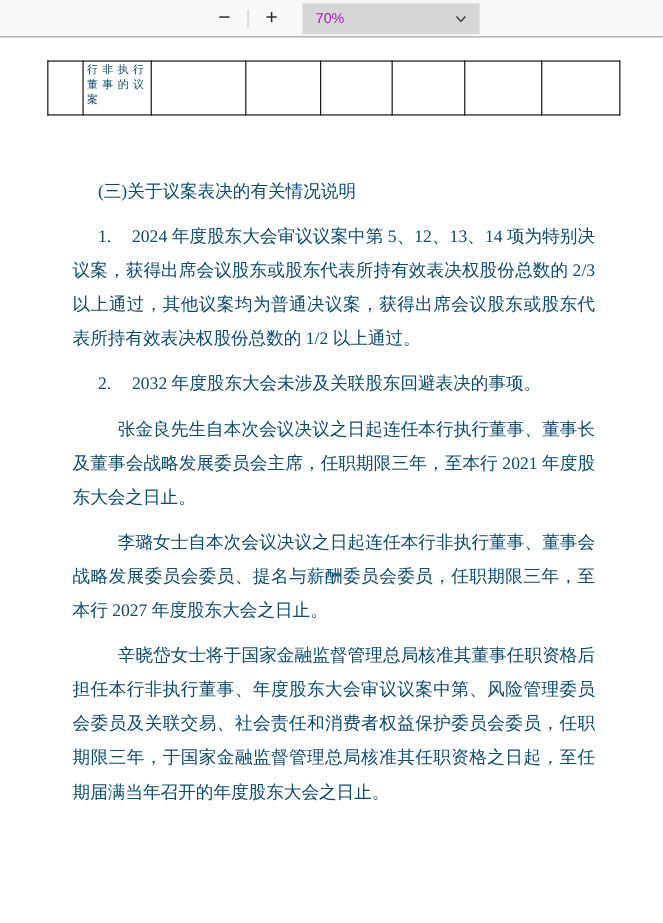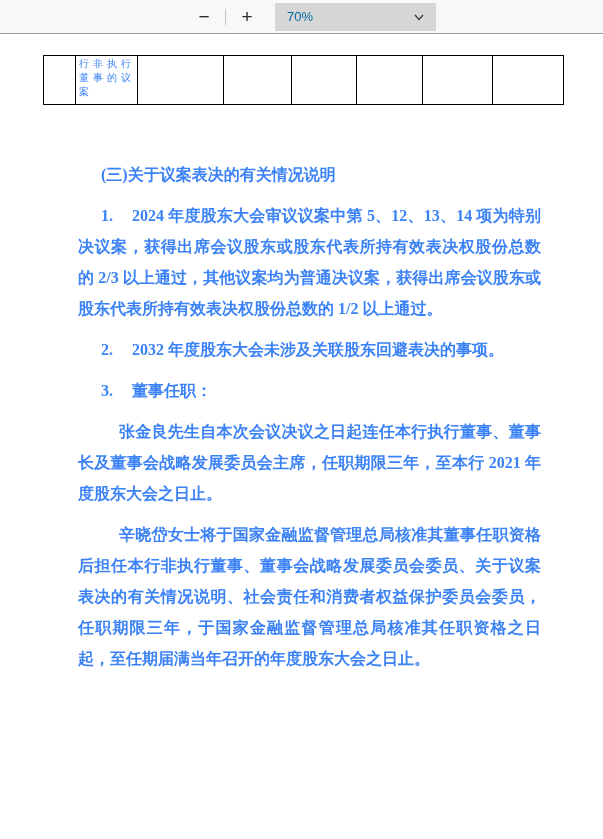--- a/index.html
+++ b/index.html
@@ -45,29 +45,29 @@
     box-sizing: border-box;
     margin-left: 13px;
     width: 161px;
     height: 28px;
     background: #d6d6d6;
     display: flex;
     align-items: center;
     justify-content: space-between;
     padding: 0 10px 0 12px;
     font-size: 13px;
-    color: #0369a1;
+    color: #a21caf;
     cursor: default;
   }
   .chevron { display: flex; align-items: center; }
 
   
   .page {
     font-family: "Liberation Serif", "DejaVu Serif", serif;
-    color: #3b82f6;
+    color: #0c4a6e;
   }
   table.cont-table {
     border-collapse: collapse;
     table-layout: fixed;
     margin: 21px 0 0 43px;
     width: 520px;
   }
   table.cont-table td {
     border: 1.5px solid #000;
     height: 46px;
@@ -80,21 +80,21 @@
     word-break: break-all;
     overflow: hidden;
   }
   .textblock {
     margin: 54px 0 0 62px;
     width: 479px;
     font-size: 16px;
     line-height: 31px;
     text-align: justify;
   }
-  .textblock p { margin: 0 0 10px 16px; font-weight: bold; }
+  .textblock p { margin: 0 0 10px 4px; }
   .heading { margin: 0 0 10px 0; text-indent: 23px; }
   p.num { text-indent: 23px; }
   p.num .no { padding-right: 19px; }
   p.indent { text-indent: 41px; }
 </style>
 </head>
 <body>
 
 <div class="toolbar">
   <button class="zoom-btn">−</button>
@@ -137,20 +137,20 @@
   </tbody>
     </table>
 
   <div class="textblock">
     <p class="heading">(三)关于议案表决的有关情况说明</p>
 
     <p class="num"><span class="no">1.</span><span>2024 年度股东大会审议议案中第 5、12、13、14 项为特别决议案，获得出席会议股东或股东代表所持有效表决权股份总数的 2/3 以上通过，其他议案均为普通决议案，获得出席会议股东或股东代表所持有效表决权股份总数的 1/2 以上通过。</span></p>
 
     <p class="num"><span class="no">2.</span><span>2032 年度股东大会未涉及关联股东回避表决的事项。</span></p>
 
-    <p class="num"><span class="no">3.</span><span>董事任职：</span></p>
 
     <p class="indent">张金良先生自本次会议决议之日起连任本行执行董事、董事长及董事会战略发展委员会主席，任职期限三年，至本行 2021 年度股东大会之日止。</p>
 
+    <p class="indent">李璐女士自本次会议决议之日起连任本行非执行董事、董事会战略发展委员会委员、提名与薪酬委员会委员，任职期限三年，至本行 2027 年度股东大会之日止。</p>
 
-    <p class="indent">辛晓岱女士将于国家金融监督管理总局核准其董事任职资格后担任本行非执行董事、董事会战略发展委员会委员、关于议案表决的有关情况说明、社会责任和消费者权益保护委员会委员，任职期限三年，于国家金融监督管理总局核准其任职资格之日起，至任期届满当年召开的年度股东大会之日止。</p>
+    <p class="indent">辛晓岱女士将于国家金融监督管理总局核准其董事任职资格后担任本行非执行董事、年度股东大会审议议案中第、风险管理委员会委员及关联交易、社会责任和消费者权益保护委员会委员，任职期限三年，于国家金融监督管理总局核准其任职资格之日起，至任期届满当年召开的年度股东大会之日止。</p>
   </div>
 </div>
 
 </body></html>

